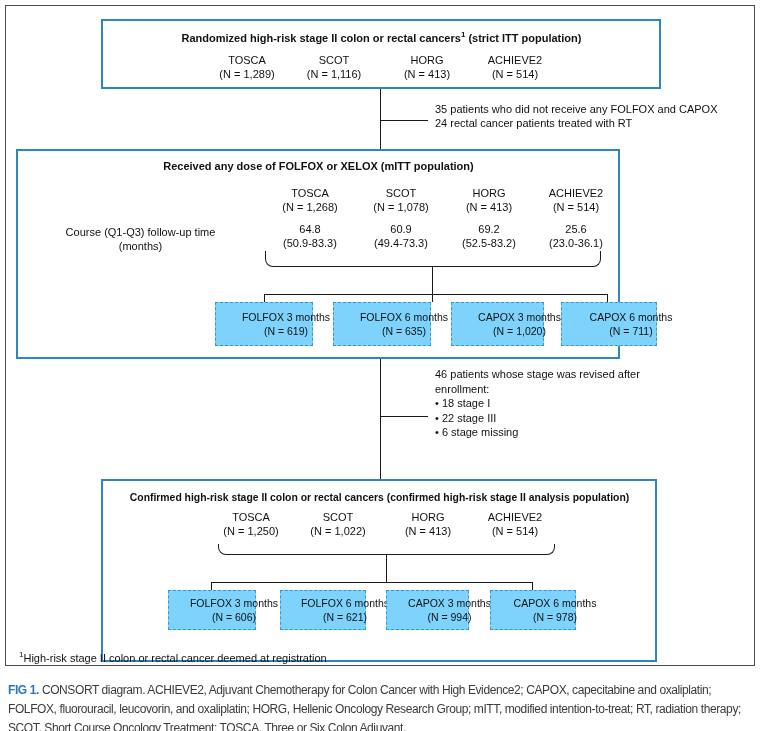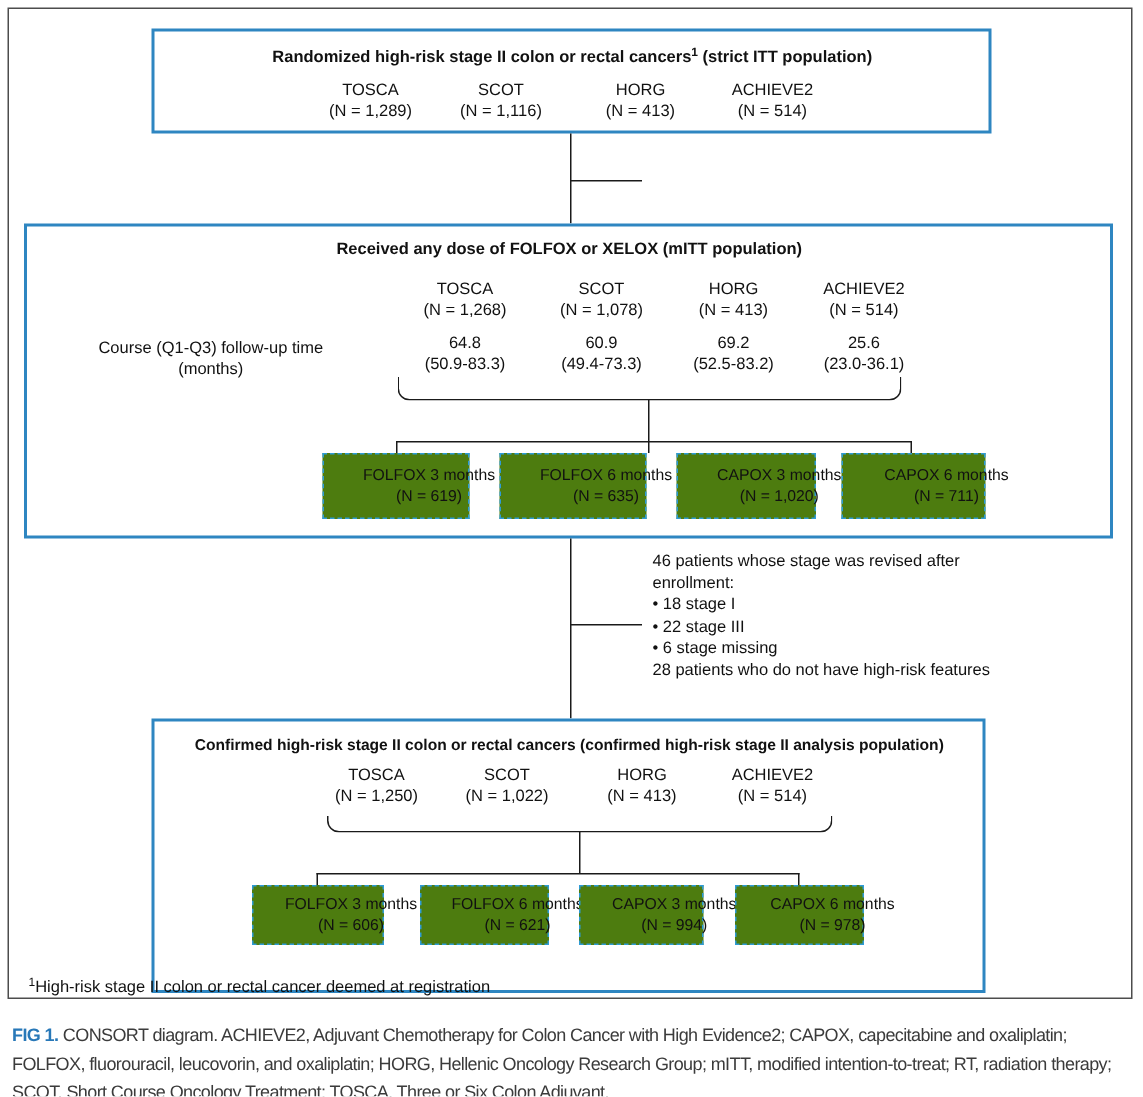--- a/index.html
+++ b/index.html
@@ -11,21 +11,21 @@
   .box-title{position:absolute;left:1px;right:0;top:9px;text-align:center;
              font-weight:bold;font-size:11px;white-space:nowrap;}
   .box-title.small{font-size:10.4px;}
   .cohort{position:absolute;width:90px;text-align:center;font-size:11px;line-height:13.5px;}
   .vline{position:absolute;width:0;border-left:1.6px solid #1a1a1a;}
   .hline{position:absolute;height:0;border-top:1.6px solid #1a1a1a;}
   .bracket{position:absolute;border-left:1.6px solid #1a1a1a;border-right:1.6px solid #1a1a1a;
            border-bottom:1.6px solid #1a1a1a;border-radius:0 0 8px 8px;box-sizing:border-box;}
   .fork{position:absolute;border-left:1.6px solid #1a1a1a;border-right:1.6px solid #1a1a1a;
         border-top:1.6px solid #1a1a1a;box-sizing:border-box;}
-  .arm{position:absolute;background:#4d7c0f;border:1.8px dashed #2E9BD6;box-sizing:border-box;
+  .arm{position:absolute;background:#7dd3fc;border:1.8px dashed #2E9BD6;box-sizing:border-box;
        display:flex;flex-direction:column;align-items:center;justify-content:center;
        font-size:10.5px;line-height:14.5px;text-align:right;white-space:nowrap;padding-left:44px;}
   .note{position:absolute;font-size:11px;line-height:14px;}
   .note2{line-height:14.5px;}
   .median-label{position:absolute;text-align:center;font-size:11px;line-height:14px;white-space:nowrap;}
   .median{position:absolute;width:96px;text-align:center;font-size:11px;line-height:13.5px;}
   .footnote{position:absolute;left:13px;top:644px;font-size:11px;}
   .footnote sup, .box-title sup{font-size:8px;}
   .caption{position:absolute;left:8px;top:681px;width:748px;font-size:12px;
            line-height:19px;color:#3b3b3b;letter-spacing:-0.4px;}
@@ -52,22 +52,26 @@
         <div>(N = 413)</div>
       </div>
       <div class="cohort" style="left:367px;top:33px;">
         <div>ACHIEVE2</div>
         <div>(N = 514)</div>
       </div>
     </div>
 
     <div class="vline" style="left:374px;top:83px;height:60px;"></div>
     <div class="hline" style="left:374px;top:114px;width:48px;"></div>
+    <div class="note" style="left:429px;top:96px;">
+      <div>35 patients who did not receive any FOLFOX and CAPOX</div>
+      <div>24 rectal cancer patients treated with RT</div>
+    </div>
 
-    <div class="bluebox" style="left:10px;top:143px;width:726px;height:210px;">
+    <div class="bluebox" style="left:10px;top:143px;width:604px;height:210px;">
       <div class="box-title">Received any dose of FOLFOX or XELOX (mITT population)</div>
 
       <div class="cohort" style="left:247px;top:36px;">
         <div>TOSCA</div>
         <div>(N = 1,268)</div>
       </div>
       <div class="cohort" style="left:338px;top:36px;">
         <div>SCOT</div>
         <div>(N = 1,078)</div>
       </div>
@@ -126,21 +130,20 @@
     </div>
 
     <div class="vline" style="left:374px;top:353px;height:120px;"></div>
     <div class="hline" style="left:374px;top:410px;width:48px;"></div>
     <div class="note note2" style="left:429px;top:361px;">
       <div>46 patients whose stage was revised after</div>
       <div>enrollment:</div>
       <div>• 18 stage I</div>
       <div>• 22 stage III</div>
       <div>• 6 stage missing</div>
-      <div>28 patients who do not have high-risk features</div>
     </div>
 
     <div class="bluebox" style="left:95px;top:473px;width:556px;height:183px;">
       <div class="box-title small" style="top:11px;">Confirmed high-risk stage II colon or rectal cancers (confirmed high-risk stage II analysis population)</div>
 
       <div class="cohort" style="left:103px;top:30px;">
         <div>TOSCA</div>
         <div>(N = 1,250)</div>
       </div>
       <div class="cohort" style="left:190px;top:30px;">

